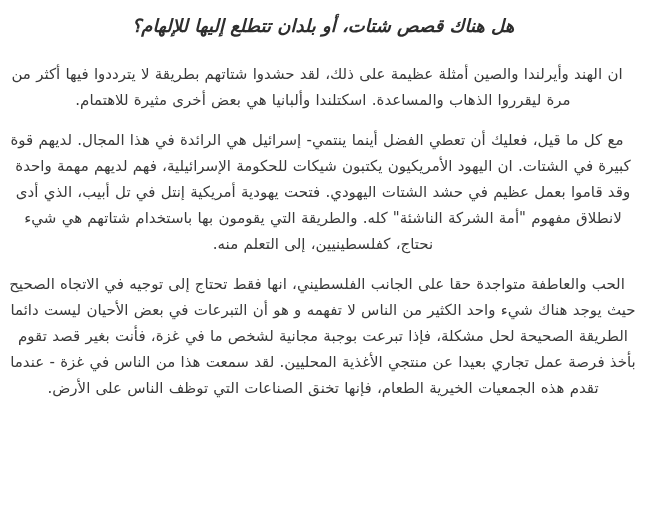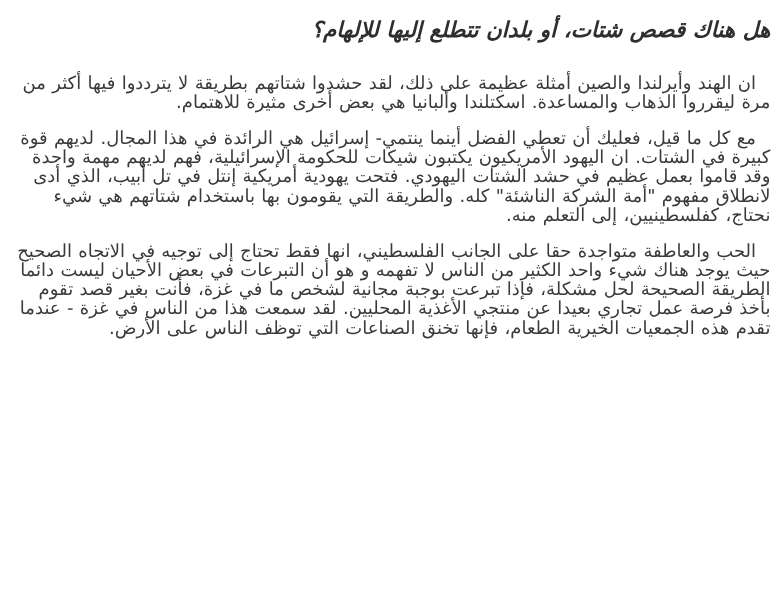--- a/index.html
+++ b/index.html
@@ -7,37 +7,37 @@
     padding: 0;
     background: #ffffff;
   }
   body {
     width: 645px;
     height: 510px;
     overflow: hidden;
   }
   .article {
     direction: rtl;
-    text-align: right;
+    text-align: center;
     padding: 12px 3px 0 4px;
     font-family: "DejaVu Sans", sans-serif;
     box-sizing: border-box;
     width: 645px;
   }
   .article-heading {
     font-size: 18px;
     line-height: 28px;
     font-weight: 700;
     font-style: italic;
     color: #2e2e2e;
     margin: 0 0 21px 0;
   }
   .article-paragraph {
     font-size: 15px;
-    line-height: 16px;
+    line-height: 26px;
     color: #3a3a3a;
     margin: 0 0 14px 0;
     text-indent: 12px;      
     word-spacing: 0.5px;
   }
 </style>
 </head>
 <body>
 
 <div class="article">

